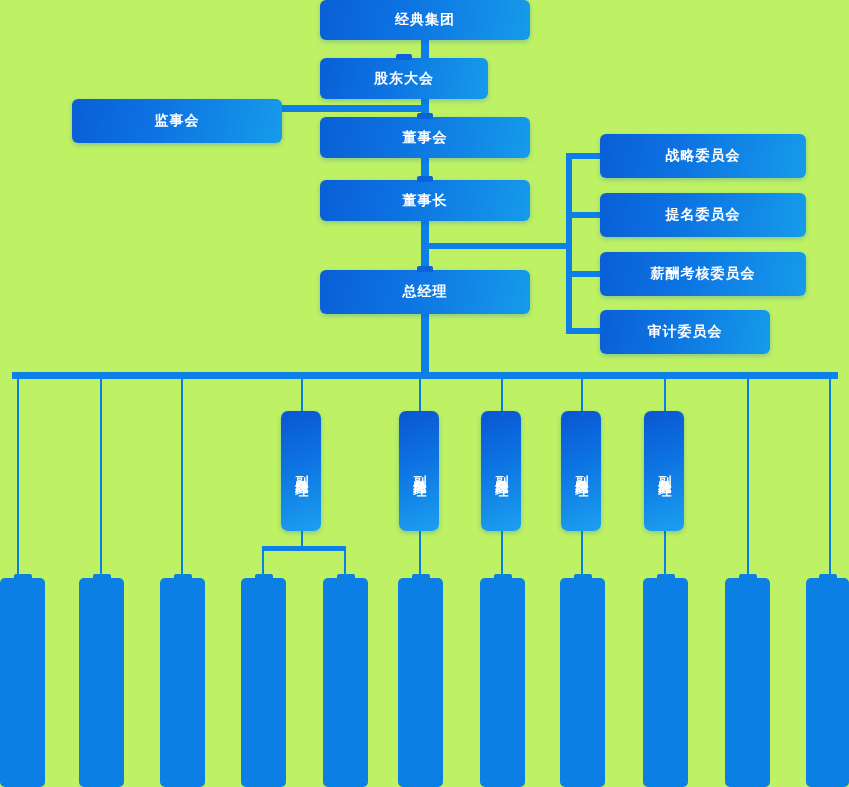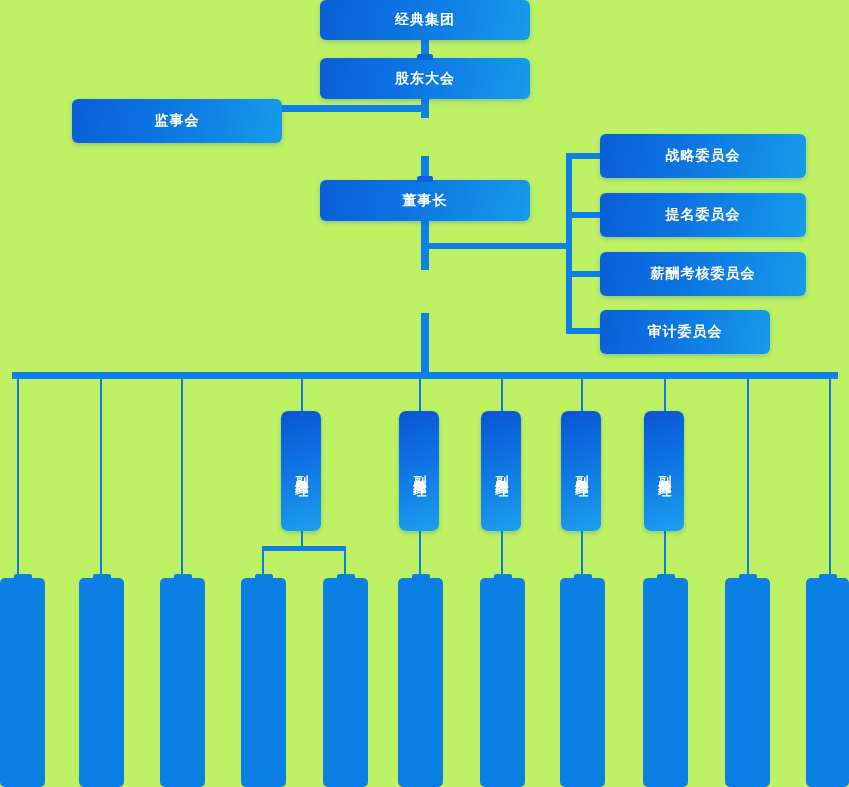--- a/index.html
+++ b/index.html
@@ -93,29 +93,35 @@
   <div class="line-v thick" style="left:421px; top:38px; width:8px; height:22px;"></div>
   <div class="line-v thick" style="left:421px; top:97px; width:8px; height:21px;"></div>
   <div class="line-v thick" style="left:421px; top:156px; width:8px; height:20px;"></div>
   <div class="line-v thick" style="left:421px; top:215px; width:8px; height:55px;"></div>
   <div class="line-v thick" style="left:421px; top:313px; width:8px; height:62px;"></div>
 
   <div class="box h" style="left:320px; top:0px; width:210px; height:40px;">
     <span>经典集团</span>
   </div>
 
-  <div class="box h notch" style="left:320px; top:58px; width:210px; height:41px;">
+  <div class="box h notch" style="left:320px; top:58px; width:168px; height:41px;">
     <span>股东大会</span>
   </div>
 
+  <div class="box h notch" style="left:320px; top:117px; width:210px; height:41px;">
+    <span>董事会</span>
+  </div>
 
   <div class="box h notch" style="left:320px; top:180px; width:210px; height:41px;">
     <span>董事长</span>
   </div>
 
+  <div class="box h notch" style="left:320px; top:270px; width:210px; height:44px;">
+    <span>总经理</span>
+  </div>
 
   <div class="line-h thick" style="left:275px; top:105px; width:150px; height:7px;"></div>
   <div class="box h" style="left:72px; top:99px; width:210px; height:44px;">
     <span>监事会</span>
   </div>
 
   <div class="line-h thick" style="left:425px; top:243px; width:145px; height:6px;"></div>
   <div class="line-v thick" style="left:566px; top:153px; width:6px; height:180px;"></div>
 
   <div class="line-h thick" style="left:566px; top:153px; width:36px; height:6px;"></div>

